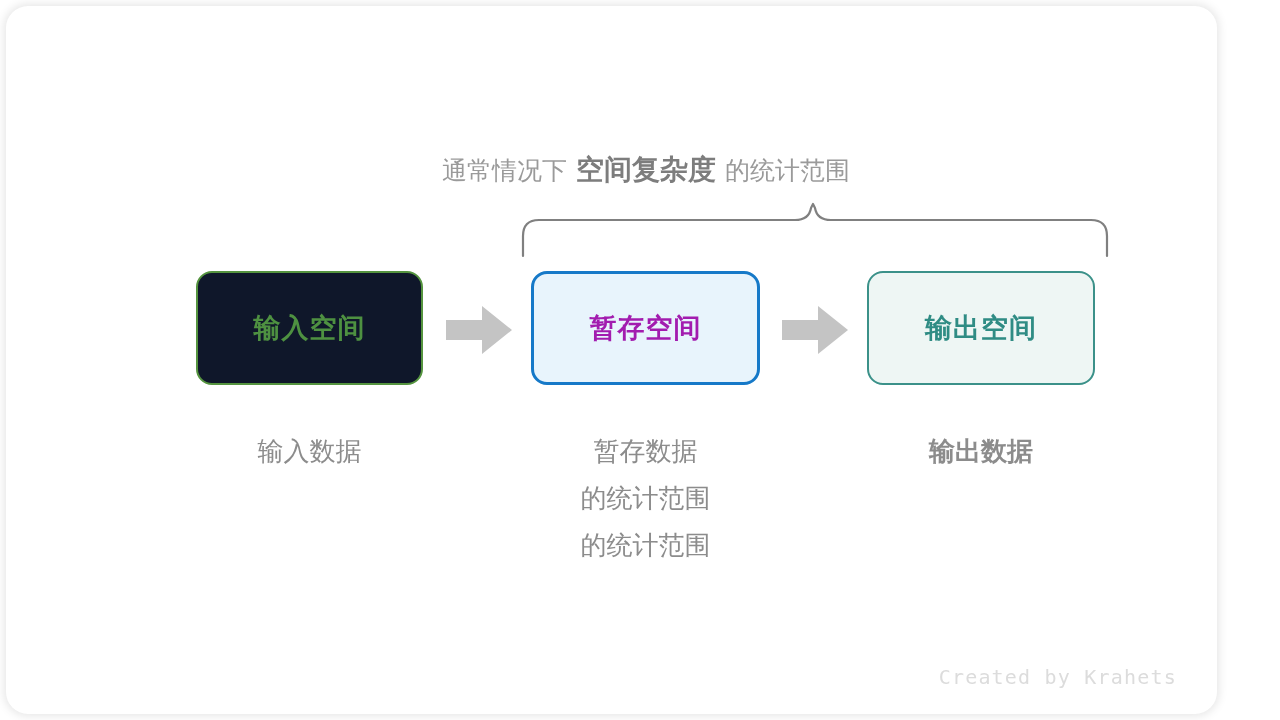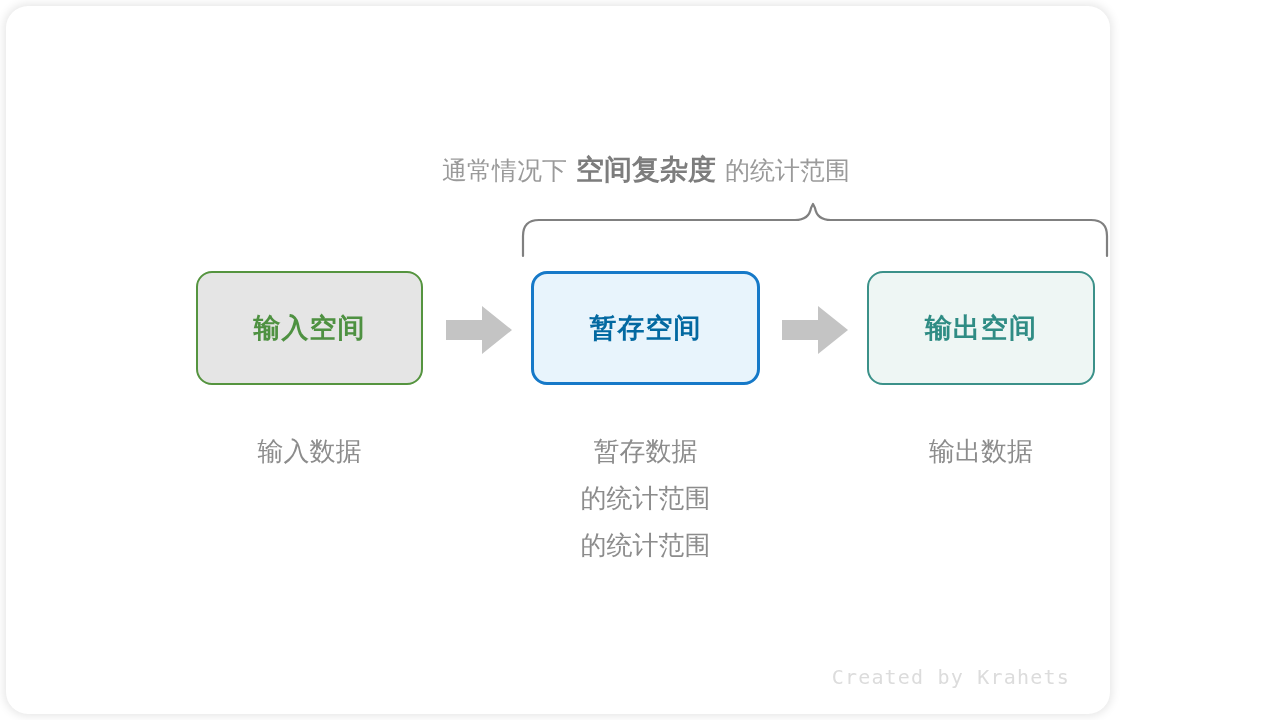--- a/index.html
+++ b/index.html
@@ -19,21 +19,21 @@
     width: 1280px;
     height: 720px;
     background: #ffffff;
   }
 
   
   .card {
     position: absolute;
     left: 6px;
     top: 6px;
-    width: 1104px;
+    width: 1211px;
     height: 708px;
     background: #ffffff;
     border-radius: 22px;
     box-shadow: 0 0 10px 2px rgba(0,0,0,0.10);
   }
 
   
   .caption-row {
     position: absolute;
     left: 0;
@@ -87,33 +87,33 @@
   .box-label {
     font-size: 27px;
     font-weight: 700;
     letter-spacing: 1px;
     line-height: 1;
   }
 
   .box-input {
     left: 190px;
     width: 227px;
-    background: #e5e5e5;
+    background: #0f172a;
     border: 2px solid #55943f;
     justify-content: center;
   }
   .box-input .box-label { color: #4e9141; }
 
   .box-temp {
     left: 525px;
     width: 229px;
     background: #e8f4fc;
     border: 3px solid #1679c8;
   }
-  .box-temp .box-label { color: #0369a1; text-align: center; }
+  .box-temp .box-label { color: #a21caf; text-align: center; }
 
   .box-output {
     left: 861px;
     width: 228px;
     background: #eef6f4;
     border: 2px solid #3b9189;
     text-align: right;
   }
   .box-output .box-label { color: #2f8c84; }
 
@@ -128,21 +128,21 @@
   .arrow-2 { left: 776px; }
 
   
   .sub-col {
     position: absolute;
     top: 422px;
     text-align: center;
   }
   .sub-col-input  { left: 190px; width: 227px; }
   .sub-col-temp   { left: 525px; width: 229px; }
-  .sub-col-output { left: 861px; width: 228px; }
+  .sub-col-output { left: 861px; width: 228px; font-weight: bold; }
   .sub-line {
     font-size: 26px;
     color: #8c8c8c;
     line-height: 47px;
     white-space: nowrap;
   }
 
   
   .watermark {
     position: absolute;

